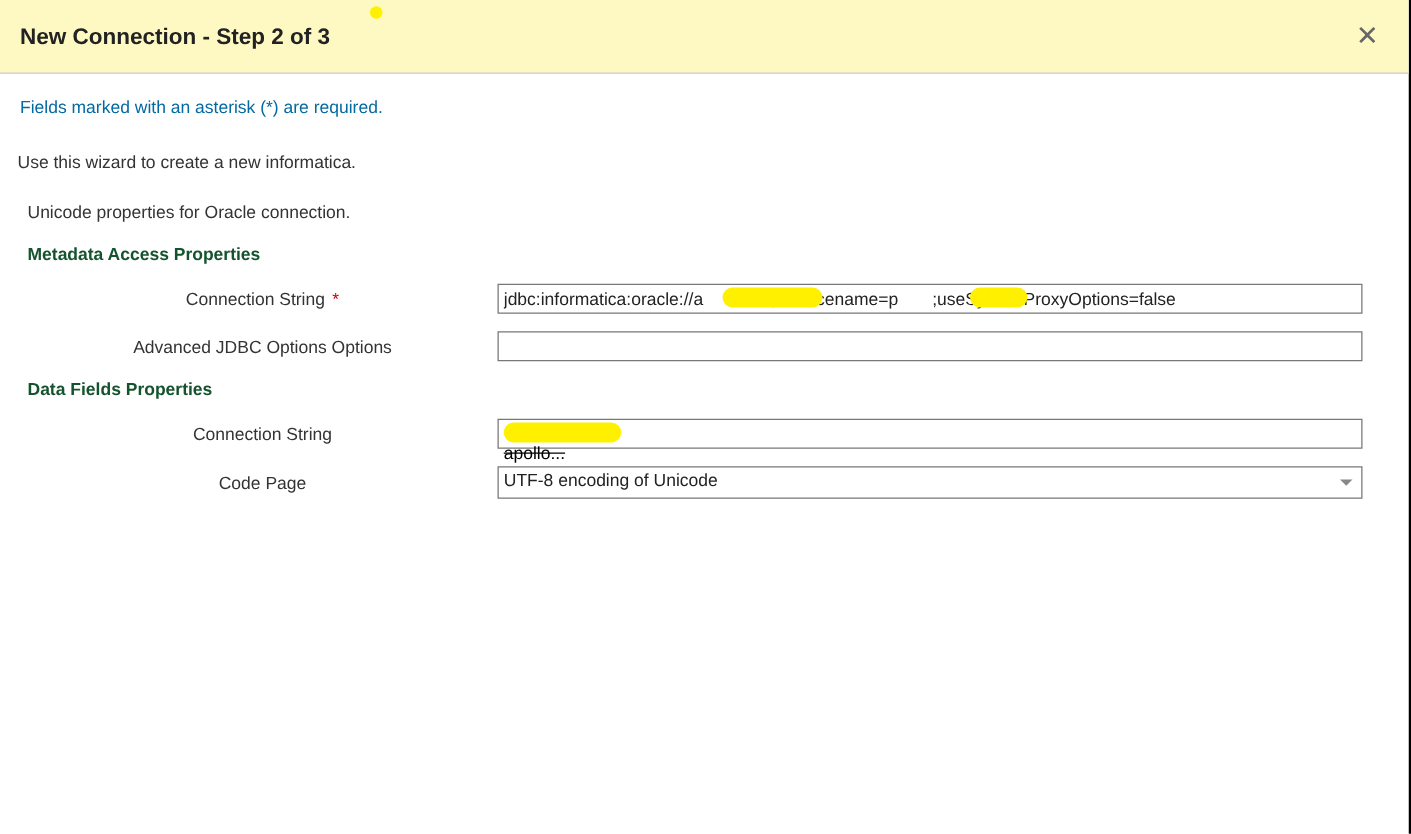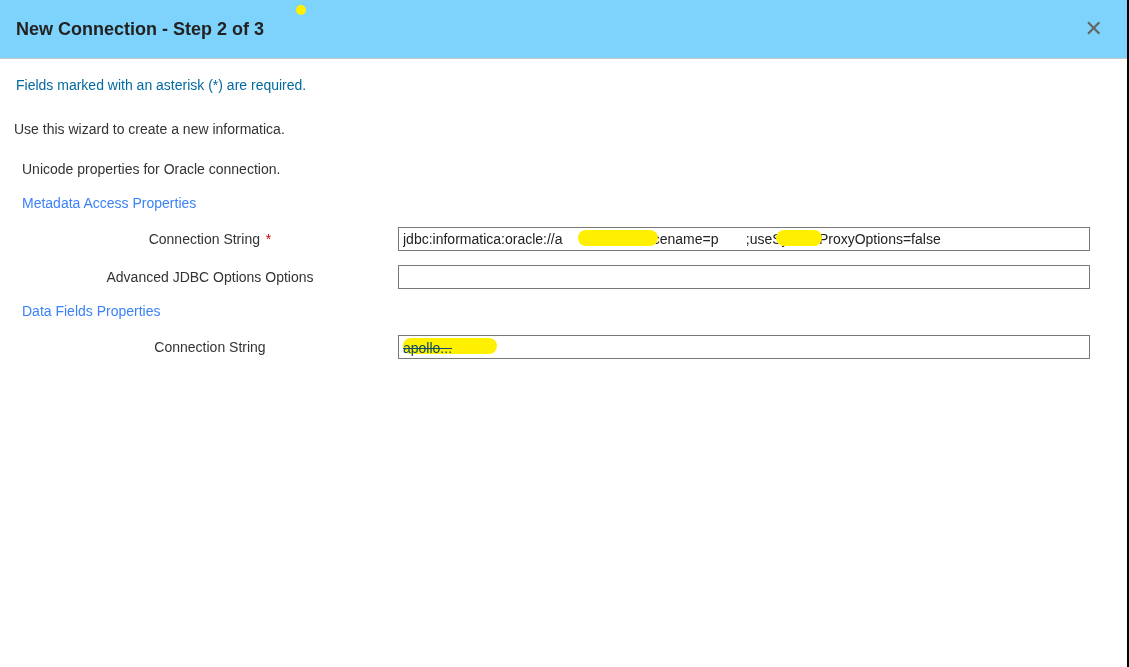--- a/index.html
+++ b/index.html
@@ -11,21 +11,21 @@
       font-family: Arial, Helvetica, sans-serif;
       font-size: 14px;
       color: #333;
       width: 1129px;
       height: 667px;
       background: #fff;
       position: relative;
       border-right: 2px solid #000;
     }
     .dialog-header {
-      background: #7dd3fc;
+      background: #fef9c3;
       padding: 18px 16px;
       display: flex;
       justify-content: space-between;
       align-items: center;
       border-bottom: 1px solid #ccc;
     }
     .dialog-title {
       font-size: 18px;
       font-weight: bold;
       color: #222;
@@ -54,22 +54,22 @@
       margin-left: -2px;
     }
     .specify-note {
       font-size: 14px;
       color: #333;
       margin-bottom: 18px;
       padding-left: 6px;
     }
     .section-heading {
       font-size: 14px;
-      font-weight: normal;
-      color: #3b82f6;
+      font-weight: bold;
+      color: #14532d;
       margin-bottom: 16px;
       padding-left: 6px;
     }
     .form-row {
       display: flex;
       align-items: center;
       margin-bottom: 14px;
       padding-left: 6px;
     }
     .form-label {
@@ -141,24 +141,24 @@
       position: absolute;
       background: #fff000;
       border-radius: 8px;
       pointer-events: none;
     }
     .hl1 { top: 3px; left: 180px; width: 80px; height: 16px; }
     .hl2 { top: 3px; left: 378px; width: 46px; height: 16px; border-radius: 10px; }
     .hl3 { top: 3px; left: 5px; width: 94px; height: 16px; }
     .hl3-text {
       position: absolute;
-      top: 5px;
+      top: 19px;
       left: 5px;
       font-size: 14px;
-      color: #0c4a6e;
+      color: #000000;
       text-decoration: line-through;
       z-index: 2;
     }
   </style>
 </head>
 <body>
 
 <div class="highlight-dot"></div>
 
 <div class="dialog-header">
@@ -198,14 +198,21 @@
 
   <div class="form-row">
     <div class="form-label">Connection String</div>
     <div class="input-wrapper">
       <input type="text" class="form-input" value="" style="">
       <div class="highlight-blob hl3"></div>
       <div class="hl3-text">apollo...</div>
     </div>
   </div>
 
+  <div class="form-row">
+    <div class="form-label">Code Page</div>
+    <div class="form-select-wrapper">
+      <div class="form-select">UTF-8 encoding of Unicode</div>
+      <div class="select-caret"></div>
+    </div>
+  </div>
 
 </div>
 
 </body></html>

